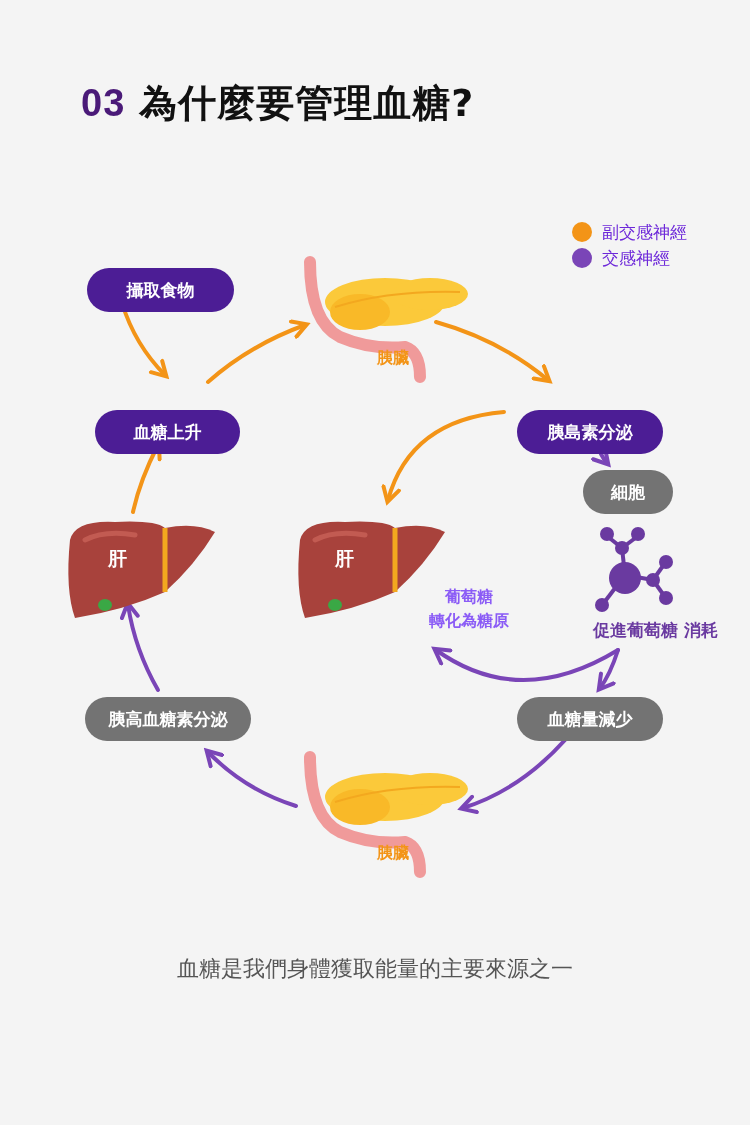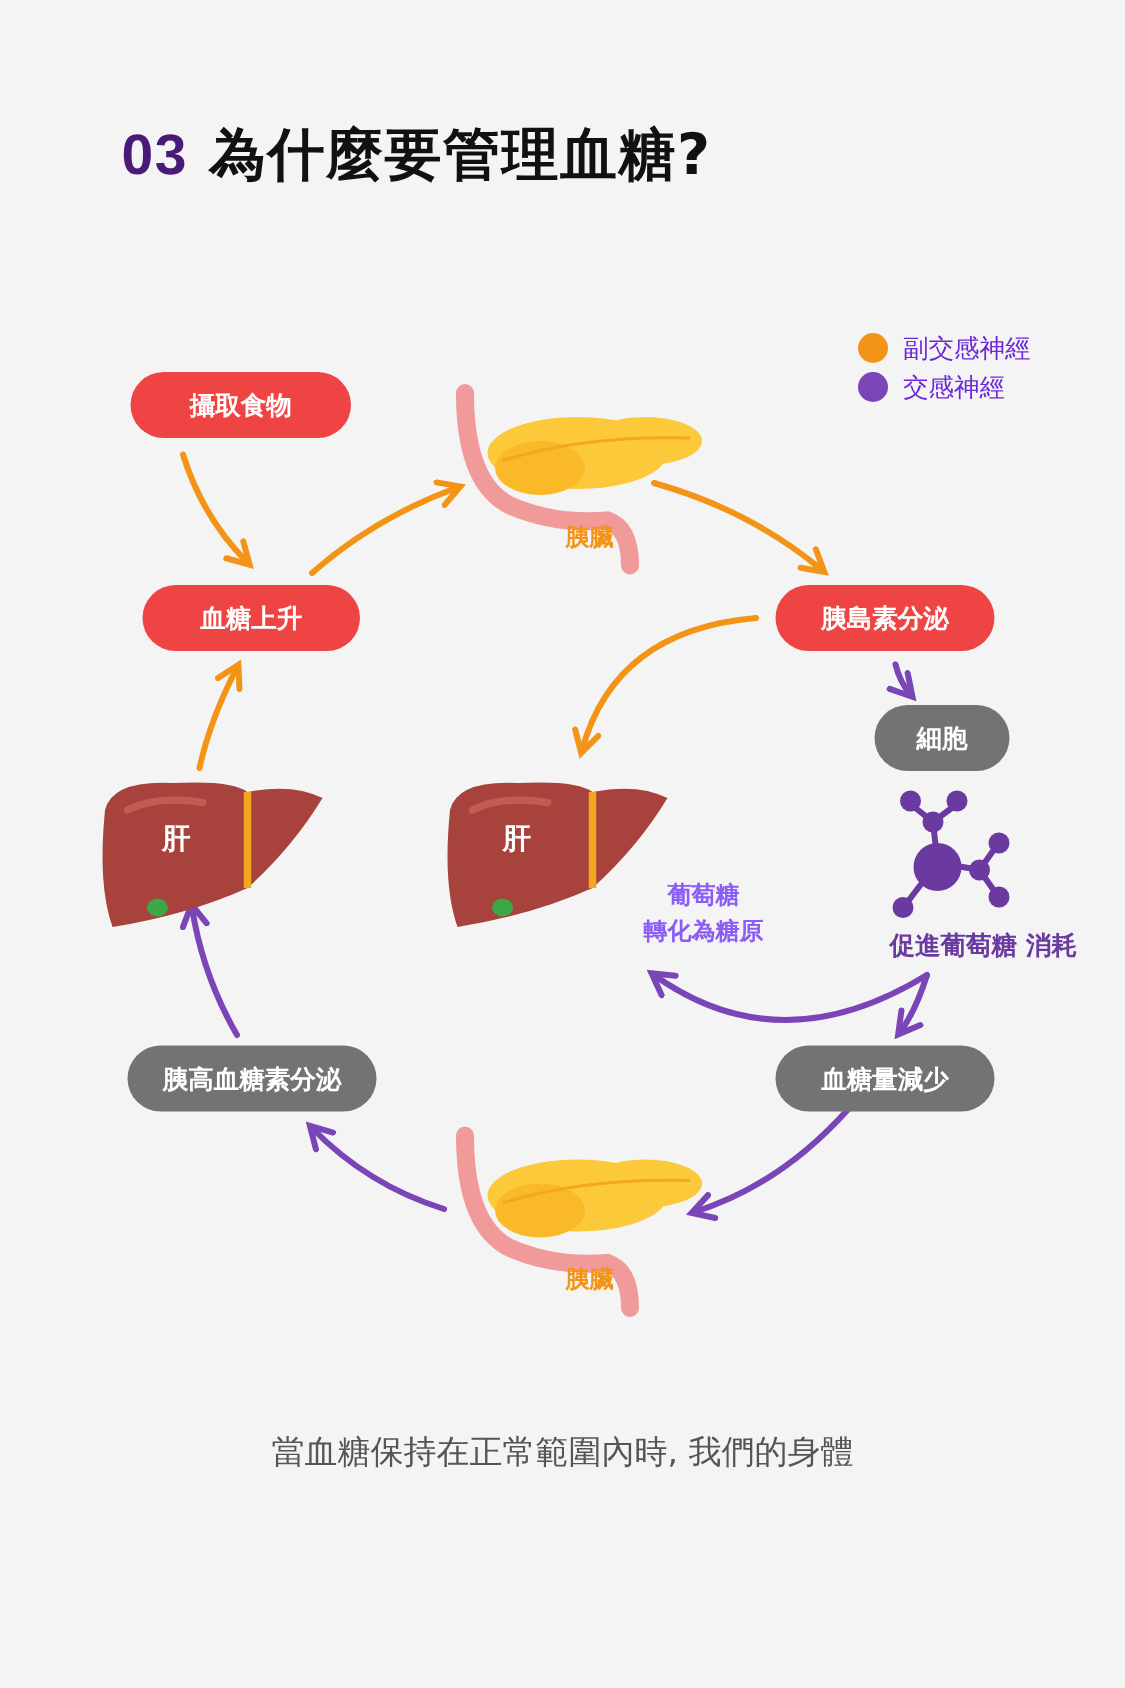--- a/index.html
+++ b/index.html
@@ -12,21 +12,21 @@
     letter-spacing:1px; white-space:nowrap;margin-left:26px;
   }
   .title .num { color:#4a1a78; margin-right:14px; font-family:"Liberation Sans", sans-serif; font-weight:bold; }
   .legend { position:absolute; left:572px; top:219px; font-size:17px; color:#6d28d9; }
   .legend-item { display:flex; align-items:center; height:26px; }
   .legend-dot { width:20px; height:20px; border-radius:50%; margin-right:10px; }
   .pill {
     position:absolute; height:44px; border-radius:22px; color:#fff; font-weight:bold;
     font-size:17px; display:flex; align-items:center; justify-content:center; white-space:nowrap;
   }
-  .orange { background:#ef4444; }
+  .orange { background:#4c1d95;margin-top:20px; }
   .purple { background:#737373; }
   .label { position:absolute; font-size:16px; font-weight:bold; white-space:nowrap; text-align:center;margin-left:44px; }
   .lbl-orange { color:#f39417; }
   .lbl-gray { color:#8b5cf6; }
   .lbl-purple { color:#6a3aa0; font-size:17px; }
   svg.diagram { position:absolute; left:0; top:0; }
   .organ-text { position:absolute; color:#fff; font-size:19px; font-weight:bold; }
   .body-text {
     position:absolute; left:0; width:750px; top:945px; text-align:center; color:#555; font-size:22px; line-height:47px;
   }
@@ -124,14 +124,14 @@
 <div class="label lbl-gray" style="left:372px; top:585px; width:106px; line-height:24px;">
   <div>葡萄糖</div>
   <div>轉化為糖原</div>
 </div>
 
 <div class="pill purple" style="left:517px; top:697px; width:146px;">血糖量減少</div>
 <div class="pill purple" style="left:85px; top:697px; width:166px;">胰高血糖素分泌</div>
 <div class="label lbl-orange" style="left:333px; top:843px;">胰臟</div>
 
 <div class="body-text">
-  <div>當血糖保持在正常範圍內時, 我們的身體</div>
+  <div>血糖是我們身體獲取能量的主要來源之一</div>
 </div>
 
 </body></html>

